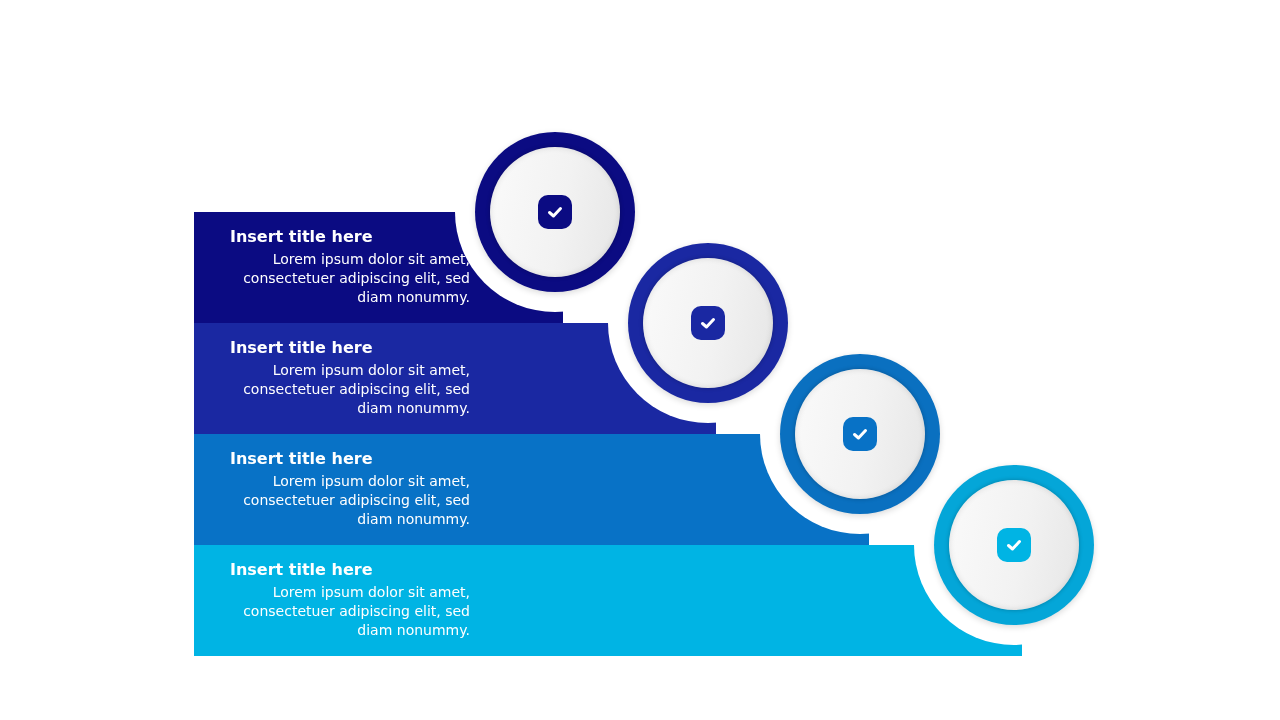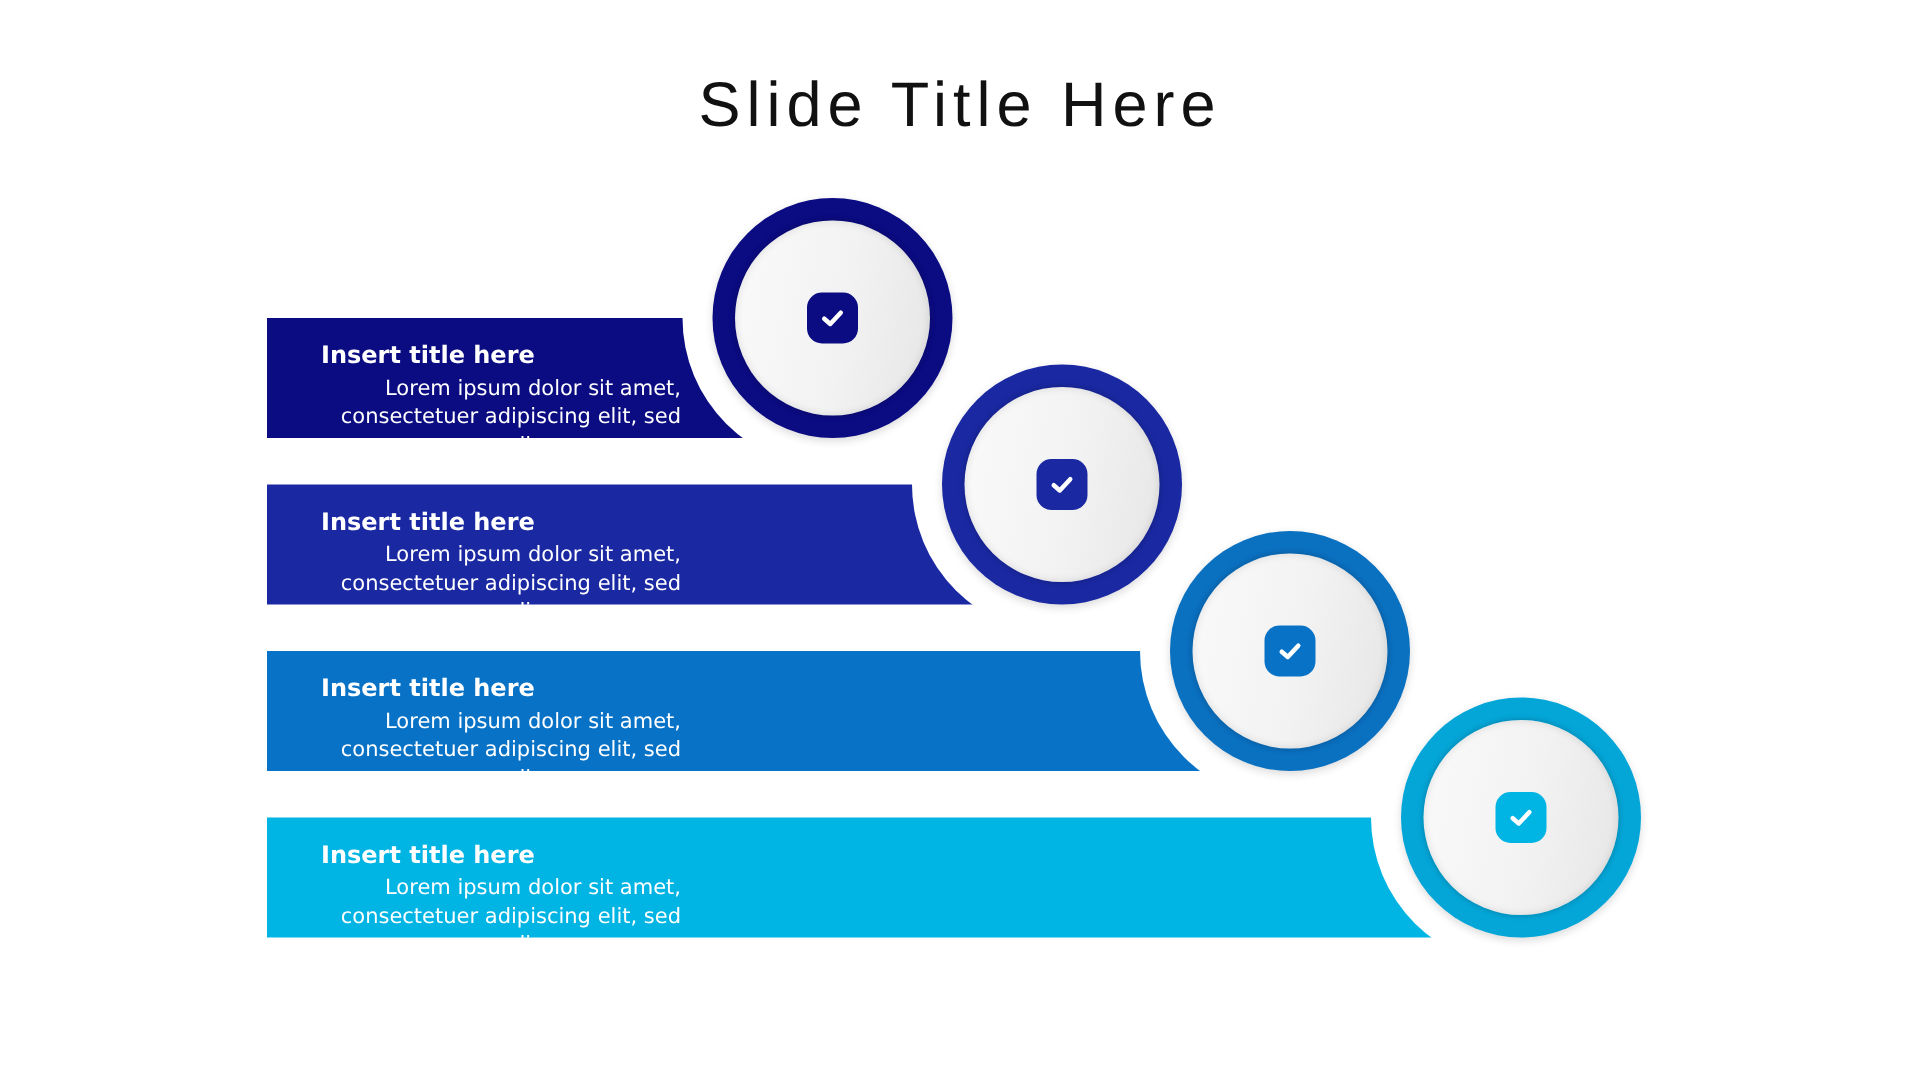--- a/index.html
+++ b/index.html
@@ -24,22 +24,22 @@
       width: 1280px;
       text-align: center;
       font-family: "Liberation Sans", sans-serif;
       font-size: 42px;
       letter-spacing: 4px;
       color: #111111;
       line-height: 52px;
     }
     .band {
       position: absolute;
-      left: 178px;
-      height: 80px;
+      left: 194px;
+      height: 111px;
     }
     .band-text {
       position: absolute;
       left: 36px;
       top: 14px;
       color: #ffffff;
       font-family: "DejaVu Sans", sans-serif;
     }
     .band-title {
       font-size: 16px;
@@ -92,21 +92,20 @@
       width: 20px;
       height: 20px;
       display: block;
     }
   </style>
 </head>
 <body>
 
 <div class="slide">
 
-  <div class="slide-title">Slide Title Here</div>
 
   <div class="band" style="top:212px; width:369px; background:#0b0b82;">
     <div class="band-text">
       <div class="band-title">Insert title here</div>
       <div class="band-body">Lorem ipsum dolor sit amet, consectetuer adipiscing elit, sed diam nonummy.</div>
     </div>
   </div>
 
   <div class="band" style="top:323px; width:522px; background:#1a28a2;">
     <div class="band-text">

